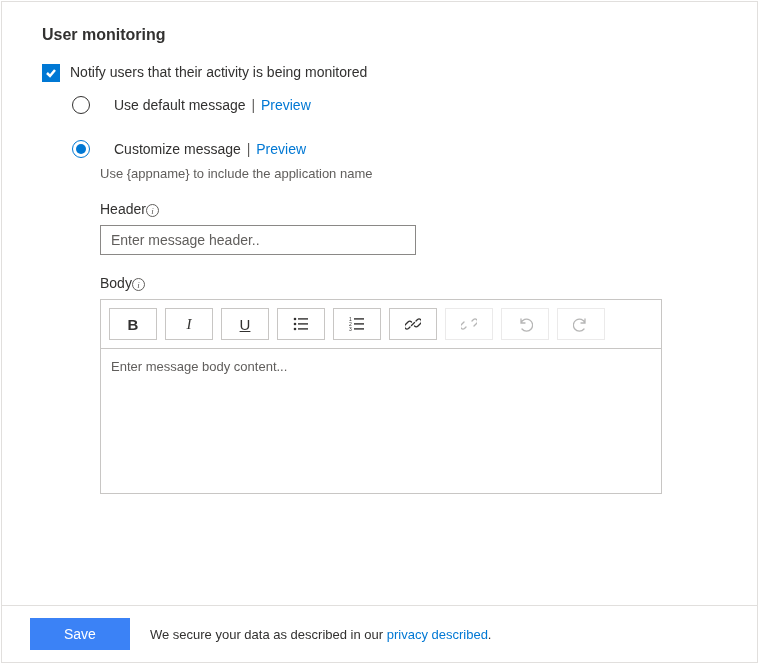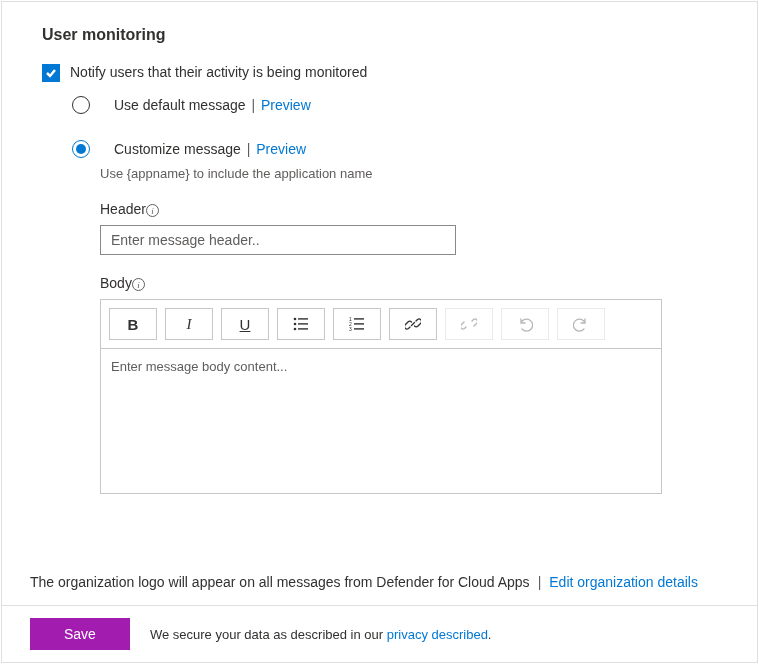--- a/index.html
+++ b/index.html
@@ -13,31 +13,31 @@
     .radio-row { display: flex; align-items: center; gap: 24px; margin-bottom: 6px; margin-top: 6px; }
     .radio { width: 18px; height: 18px; border: 1px solid #323130; border-radius: 50%; display: flex; align-items: center; justify-content: center; cursor: pointer; flex-shrink: 0; }
     .radio.selected { border-color: #0078d4; }
     .radio-dot { width: 10px; height: 10px; background: #0078d4; border-radius: 50%; }
     .divider { color: #605e5c; margin: 0 2px; }
     .link { color: #0078d4; cursor: pointer; }
     .hint { color: #605e5c; font-size: 13px; margin-left: 28px; margin-top: 8px; }
     .form-section { margin-left: 28px; margin-top: 20px; }
     .field-label { font-size: 14px; margin-bottom: 8px; display: flex; align-items: flex-end; }
     .info-icon { width: 13px; height: 13px; border: 1px solid #605e5c; border-radius: 50%; display: inline-flex; align-items: center; justify-content: center; font-size: 9px; font-style: italic; font-family: serif; color: #605e5c; }
-    .text-input { width: 356px; padding: 6px 10px; border: 1px solid #8a8886; font-size: 14px; font-family: inherit; margin-bottom: 20px; }
+    .text-input { width: 316px; padding: 6px 10px; border: 1px solid #8a8886; font-size: 14px; font-family: inherit; margin-bottom: 20px; }
     .text-input::placeholder { color: #605e5c; }
     .toolbar-wrap { border: 1px solid #c8c6c4; padding: 8px; width: 562px; display: flex; gap: 8px; }
     .tool-btn { width: 48px; height: 32px; border: 1px solid #c8c6c4; background: #fff; display: flex; align-items: center; justify-content: center; cursor: pointer; }
     .tool-btn.disabled { opacity: 0.35; cursor: default; }
     .tool-btn svg { width: 16px; height: 16px; }
     .editor-body { border: 1px solid #c8c6c4; border-top: none; width: 562px; height: 145px; padding: 10px; font-size: 13px; color: #605e5c; }
     .editor-body[contenteditable]:empty::before { content: attr(data-placeholder); color: #605e5c; }
     .org-note { position: absolute; bottom: 72px; left: 28px; right: 28px; display: flex; align-items: center; font-size: 14px; }
     .footer { position: absolute; bottom: 0; left: 0; right: 0; border-top: 1px solid #e1dfdd; padding: 12px 28px; display: flex; align-items: center; gap: 20px; }
-    .save-btn { background: #a21caf; color: #fff; border: none; padding: 8px 34px; font-size: 14px; cursor: pointer; }
+    .save-btn { background: #3b82f6; color: #fff; border: none; padding: 8px 34px; font-size: 14px; cursor: pointer; }
     .footer-text { font-size: 13px; color: #323130; }
   </style>
 </head>
 <body>
 
 <div class="panel">
   <h2 class="title">User monitoring</h2>
 
   <div class="checkbox-row">
     <div class="checkbox">
@@ -132,25 +132,20 @@
         <div class="tool-btn disabled">
           <svg viewBox="0 0 16 16">
               <path d="M12 3 L12 7 L8 7 M12 7 A6 6 0 1 0 11 13" stroke="#323130" stroke-width="1.3" fill="none" stroke-linecap="round"></path>
             </svg>
         </div>
       </div>
       <div class="editor-body" contenteditable="true" data-placeholder="Enter message body content..." style=""></div>
     </div>
   </div>
 
-  <div class="org-note">
-    <span>The organization logo will appear on all messages from Defender for Cloud Apps</span>
-    <span class="divider" style="margin:0 8px">|</span>
-    <span class="link">Edit organization details</span>
-  </div>
 
   <div class="footer">
     <button class="save-btn">Save</button>
     <span class="footer-text">
       <span>We secure your data as described in our </span><span class="link">privacy described</span><span>.</span>
     </span>
   </div>
 </div>
 
 </body></html>

